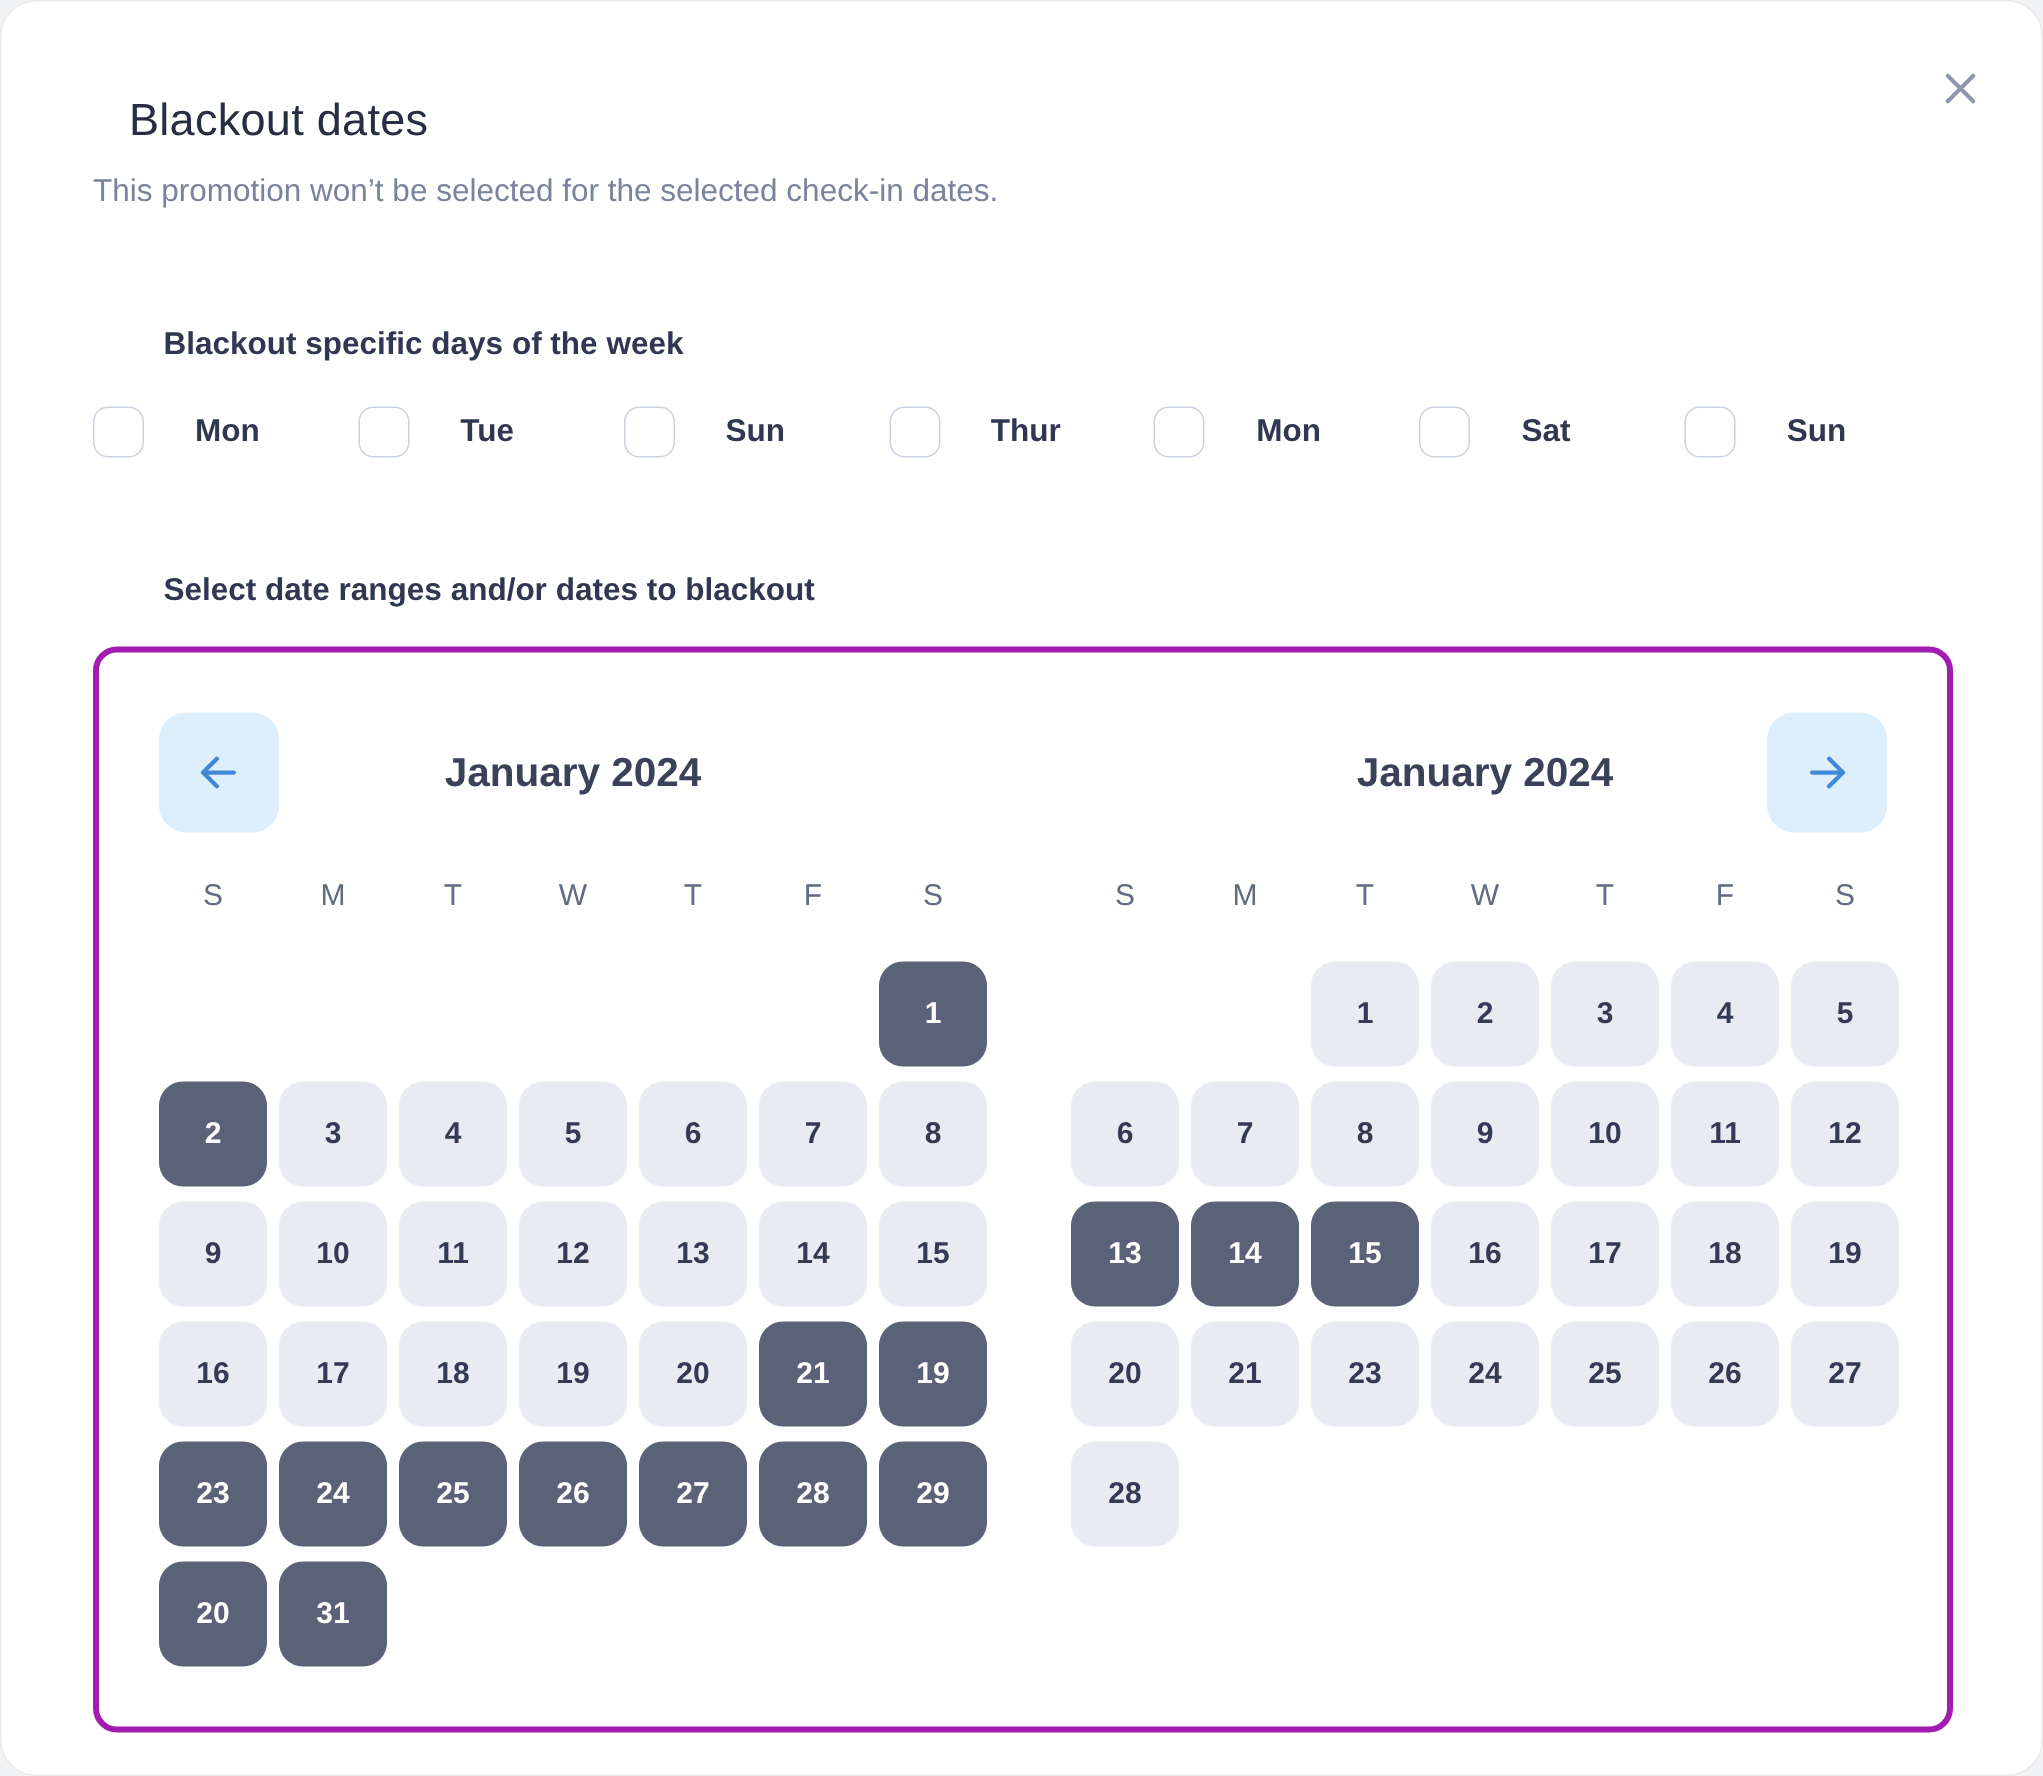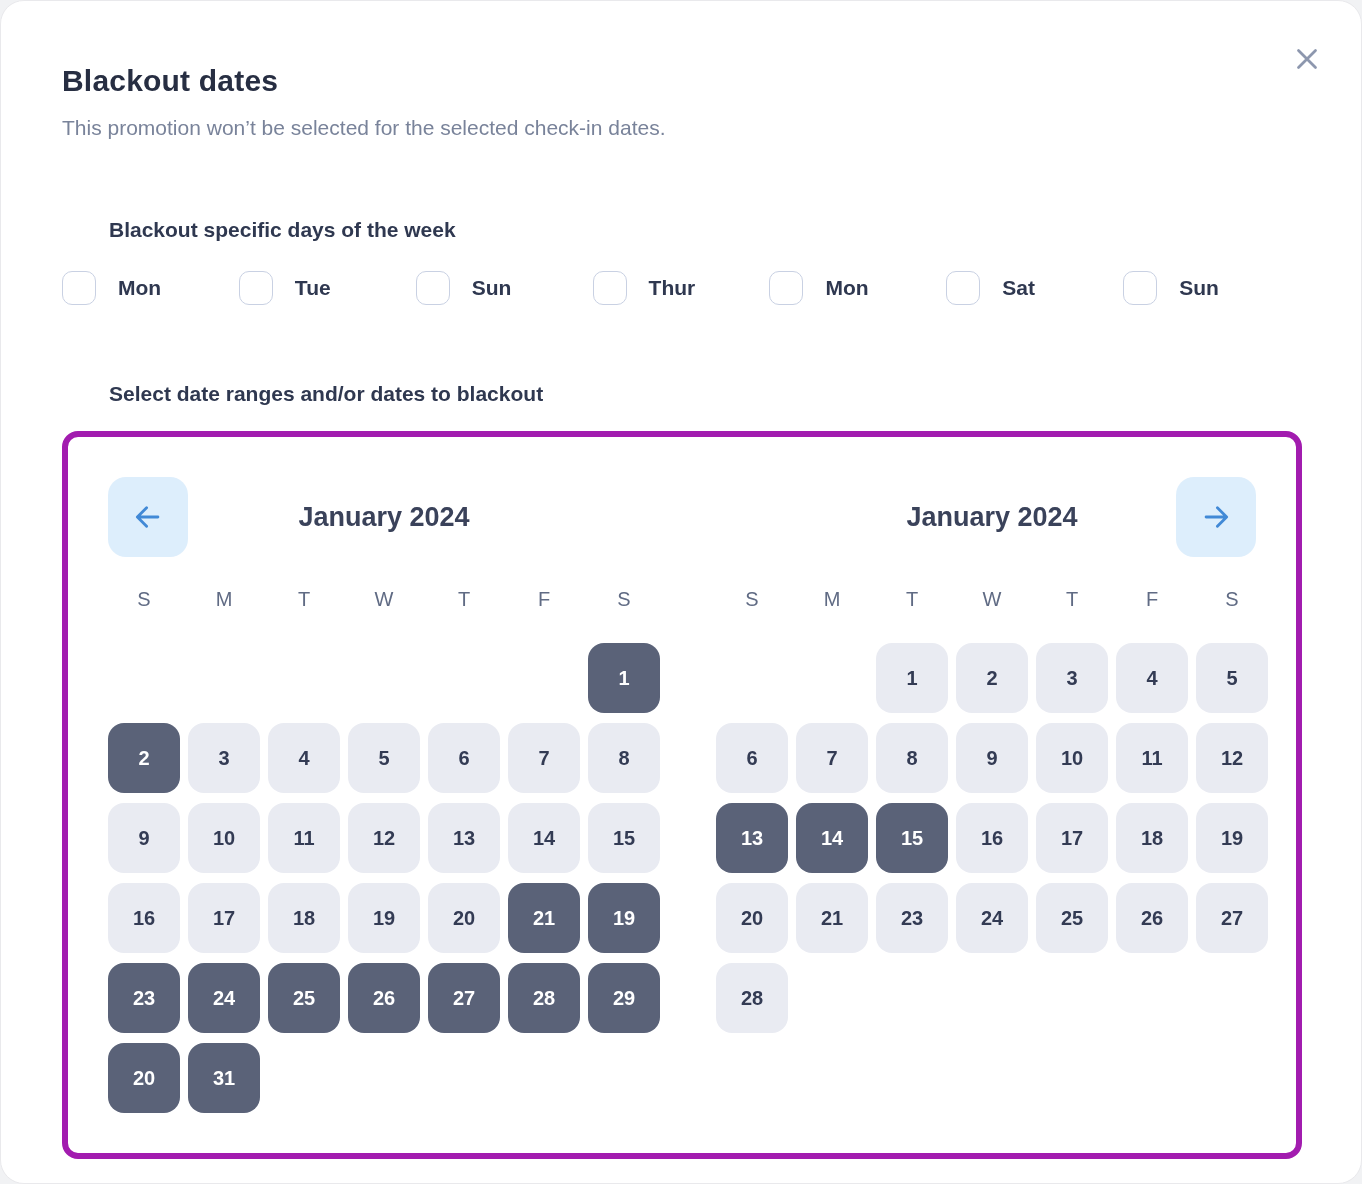--- a/index.html
+++ b/index.html
@@ -21,52 +21,52 @@
 
   .close-btn {
     position: absolute; top: 40px; right: 36px;
     width: 36px; height: 36px;
     background: transparent; border: none; padding: 0;
     display: flex; align-items: center; justify-content: center;
     cursor: pointer;
   }
 
   .page-title {
-    font-size: 30px; font-weight: 700; color: #272e42;
-    letter-spacing: 0.2px; line-height: 36px;
+    font-size: 30px; font-weight: 400; color: #272e42;
+    letter-spacing: 0.2px; line-height: 36px; margin-left: 24px;
   }
   .page-subtitle {
     margin-top: 16px;
     font-size: 21px; color: #79839a; line-height: 26px;
   }
 
   .section-heading {
     font-size: 21px; font-weight: 700; color: #2f3850; line-height: 26px; margin-left: 47px;
   }
   .weekday-heading { margin-top: 76px; }
 
   .weekday-row { margin-top: 28px; display: flex; }
   .weekday-option {
-    width: 178px; display: flex; align-items: center; gap: 22px;
+    width: 178px; display: flex; align-items: center; gap: 34px;
     cursor: pointer;
   }
   .checkbox-box {
     width: 34px; height: 34px; flex: 0 0 34px;
     background: #ffffff;
     border: 1.5px solid #c9d1e3;
     border-radius: 10px;
   }
   .weekday-label { font-size: 21px; font-weight: 600; color: #2f3850; }
 
   .calendar-heading { margin-top: 76px; }
 
   .calendar-panel {
     margin-top: 24px;
     width: 1240px;
-    border: 6px solid #a21caf;
+    border: 4px solid #a21caf;
     border-radius: 16px;
     background: #ffffff;
     padding: 40px;
     position: relative;
   }
   .panel-header {
     display: grid; grid-template-columns: 552px 552px; column-gap: 56px;
   }
   .month-title {
     height: 80px; display: flex; align-items: center; justify-content: center;

